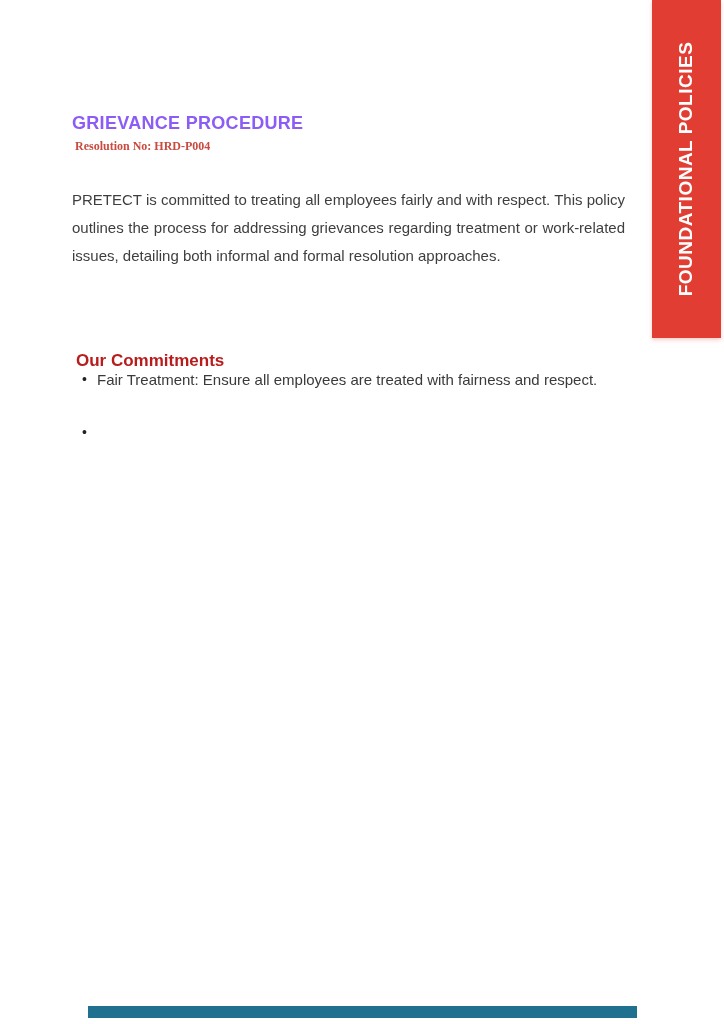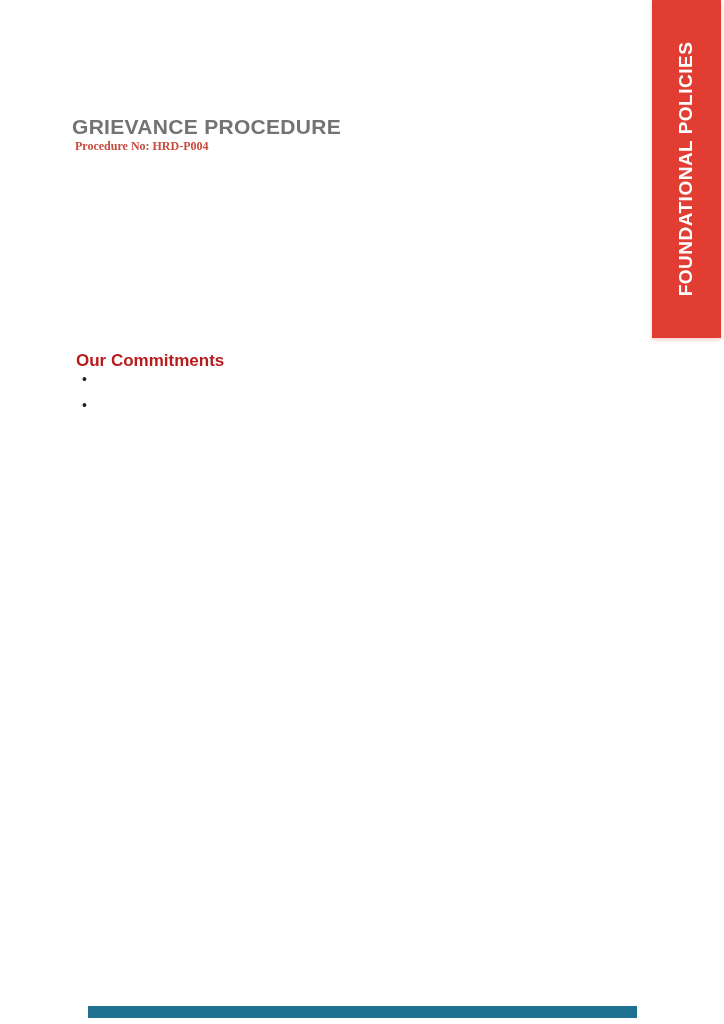--- a/index.html
+++ b/index.html
@@ -36,23 +36,23 @@
     font-weight: 700;
     font-size: 19px;
     letter-spacing: 0.5px;
   }
 
   
   .doc-title {
     position: absolute;
     top: 101px;
     left: 72px;
-    font-size: 21px;
+    font-size: 18px;
     font-weight: 700;
-    color: #737373;
+    color: #8b5cf6;
     letter-spacing: 0.3px;
   }
   .proc-no {
     position: absolute;
     top: 139px;
     left: 75px;
     font-family: "Liberation Serif", serif;
     font-weight: 700;
     font-size: 12px;
     color: #C94A3F;
@@ -121,28 +121,30 @@
 <body>
 
 <div class="page">
 
   <div class="side-banner">
     <span class="vertical-text">FOUNDATIONAL POLICIES</span>
   </div>
 
   <h1 class="doc-title">GRIEVANCE PROCEDURE</h1>
 
-  <div class="proc-no">Procedure No: HRD-P004</div>
+  <div class="proc-no">Resolution No: HRD-P004</div>
 
+  <p class="intro">PRETECT is committed to treating all employees fairly and with respect. This policy outlines the process for addressing grievances regarding treatment or work-related issues, detailing both informal and formal resolution approaches.</p>
 
   <h2 class="section-heading">Our Commitments</h2>
 
   <ul class="bullet-list">
     <li>
       <span class="bullet-dot">•</span>
+      <span>Fair Treatment: Ensure all employees are treated with fairness and respect.</span>
     </li>
     <li>
       <span class="bullet-dot">•</span>
     </li>
   </ul>
 
   <div class="footer-bar"></div>
 
 </div>
 

